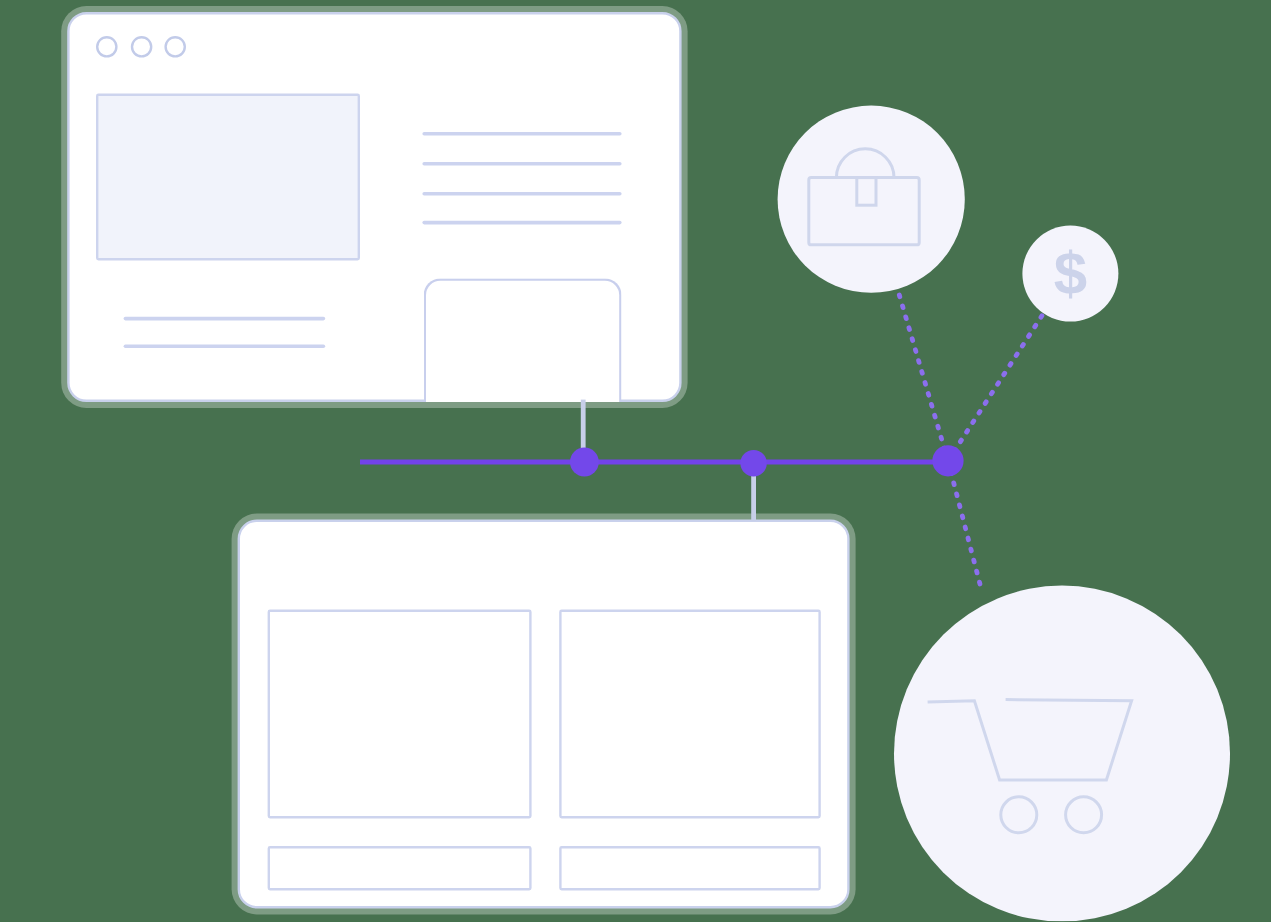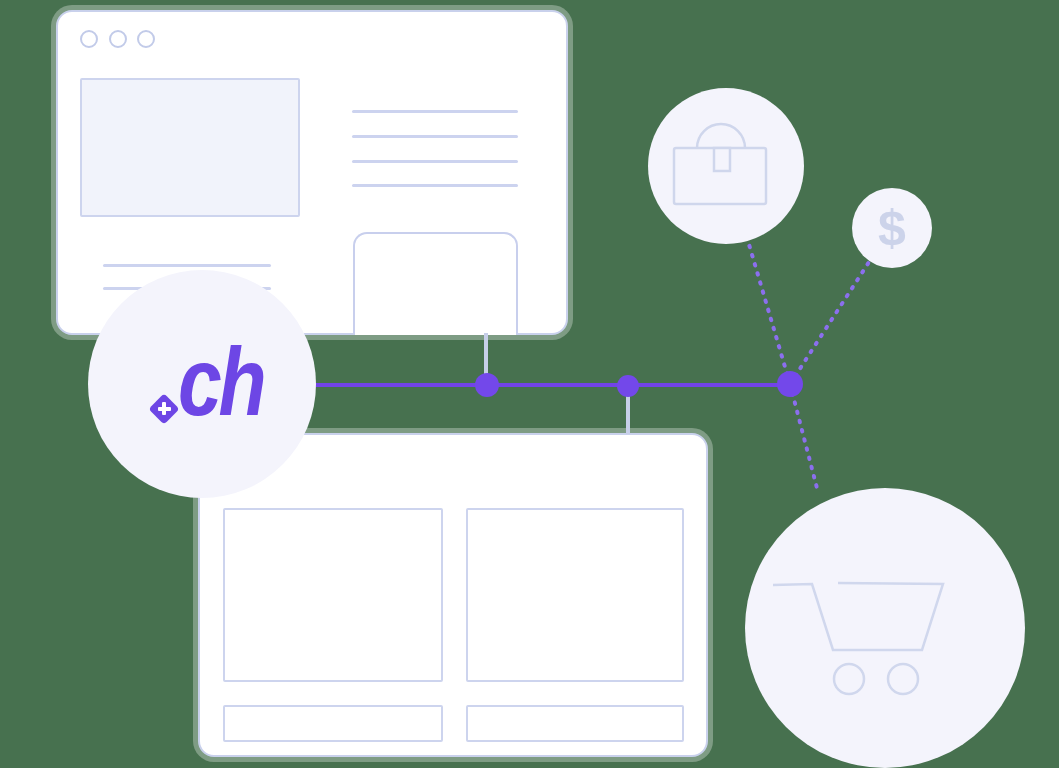--- a/index.html
+++ b/index.html
@@ -93,26 +93,20 @@
 
     <line x1="790" y1="384" x2="748" y2="241" stroke="#8B6FEE" stroke-width="4" stroke-dasharray="1.5 8" stroke-linecap="round"></line>
     <line x1="790" y1="384" x2="869" y2="262" stroke="#8B6FEE" stroke-width="4" stroke-dasharray="1.5 8" stroke-linecap="round"></line>
     <line x1="790" y1="384" x2="818" y2="492" stroke="#8B6FEE" stroke-width="4" stroke-dasharray="1.5 8" stroke-linecap="round"></line>
 
     <circle cx="487" cy="385" r="12" fill="#7348EA"></circle>
     <circle cx="628" cy="386" r="11" fill="#7348EA"></circle>
     <circle cx="790" cy="384" r="13" fill="#7348EA"></circle>
   </svg>
 
-  <div class="badge" style="left:88px;top:270px;width:228px;height:228px;">
-    <div class="logo-dot"></div>
-    <div class="logo-cross-h"></div>
-    <div class="logo-cross-v"></div>
-    <div class="logo-text">ch</div>
-  </div>
 
   <div class="badge" style="left:648px;top:88px;width:156px;height:156px;">
     <svg width="156" height="156" viewBox="0 0 156 156">
       <path d="M49 60 A24 24 0 0 1 97 60" fill="none" stroke="#CFD6EC" stroke-width="2.5"></path>
       <rect x="26" y="60" width="92" height="56" rx="2" fill="none" stroke="#CFD6EC" stroke-width="2.5"></rect>
       <rect x="66" y="60" width="16" height="23" fill="#F4F4FC" stroke="#CFD6EC" stroke-width="2.5"></rect>
     </svg>
   </div>
 
   <div class="badge" style="left:852px;top:188px;width:80px;height:80px;">

